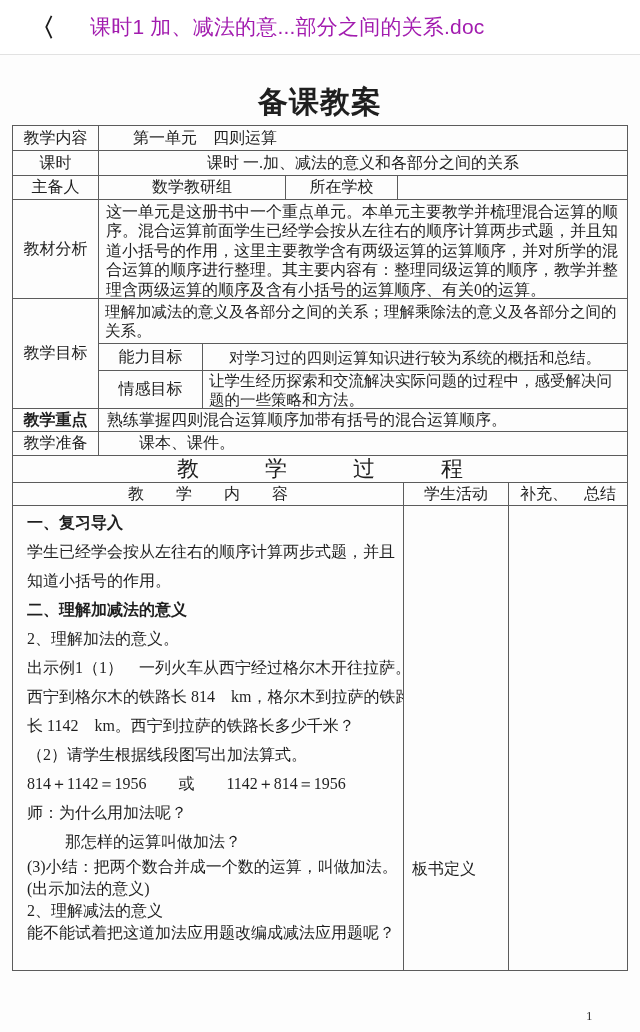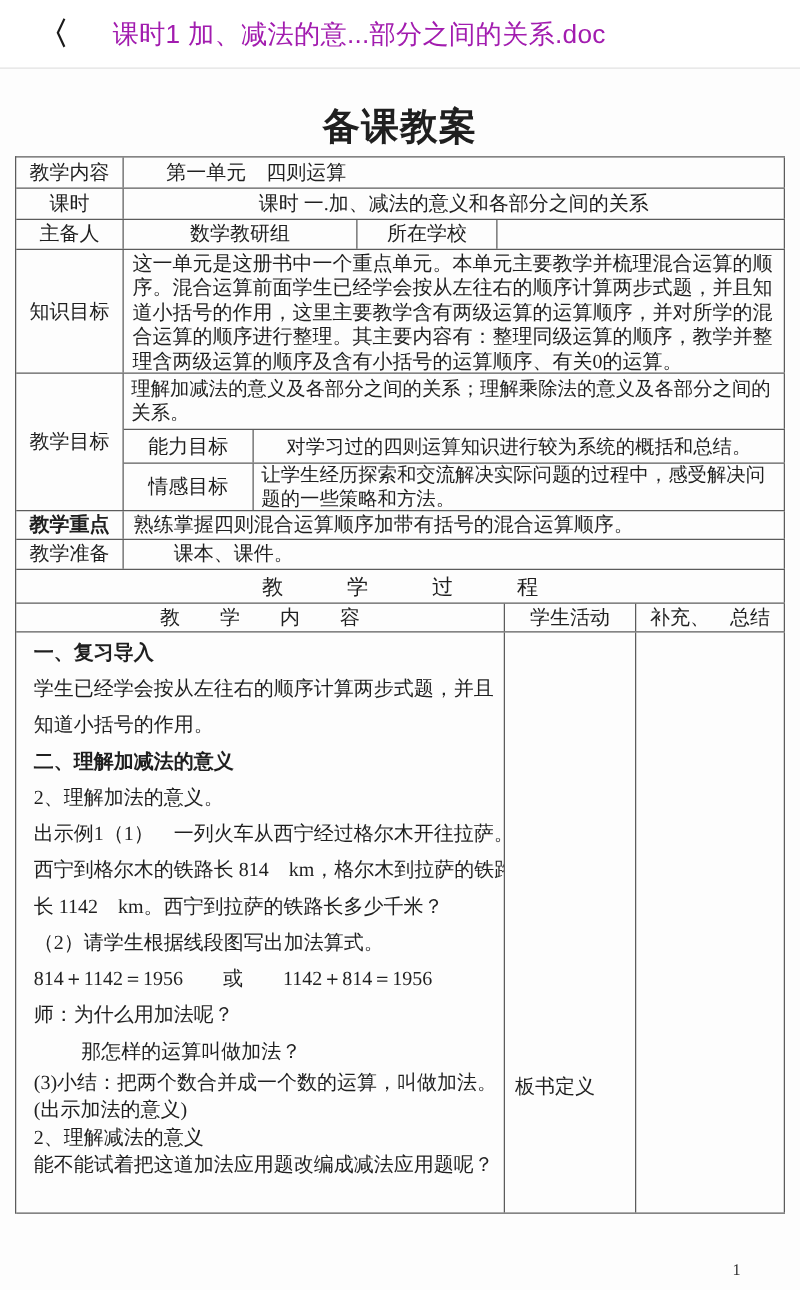--- a/index.html
+++ b/index.html
@@ -86,21 +86,21 @@
   .g1{height:45px;} .g2{height:27px;} .g3{height:37px;}
   .goal-lbl{width:104px;flex:none;text-align:center;}
   .goal-val{
     flex:1;
     text-align:left;
     line-height:19px;
     padding:0 6px;
     font-size:15.5px;
   }
   
-  .proc-head{font-size:17px;}
+  .proc-head{font-size:22px;}
   .cols-head{font-size:16px;}
   .col-content{width:391px;flex:none;}
   .col-activity{width:105px;flex:none;}
   .col-supp{flex:1;}
   
   .r-body{height:465px;align-items:stretch;}
   .body-content{
     display:block;
     padding:2px 2px 0 14px;
     font-size:16px;
@@ -146,21 +146,21 @@
     </div>
 
     <div class="trow h24">
       <div class="cell lbl">主备人</div>
       <div class="cell" style="width:187px;flex:none;">数学教研组</div>
       <div class="cell" style="width:112px;flex:none;">所在学校</div>
       <div class="cell fill"></div>
     </div>
 
     <div class="trow r-material">
-      <div class="cell lbl">知识目标</div>
+      <div class="cell lbl">教材分析</div>
       <div class="cell fill material-val">这一单元是这册书中一个重点单元。本单元主要教学并梳理混合运算的顺序。混合运算前面学生已经学会按从左往右的顺序计算两步式题，并且知道小括号的作用，这里主要教学含有两级运算的运算顺序，并对所学的混合运算的顺序进行整理。其主要内容有：整理同级运算的顺序，教学并整理含两级运算的顺序及含有小括号的运算顺序、有关0的运算。</div>
     </div>
 
     <div class="trow r-goals">
       <div class="cell lbl">教学目标</div>
       <div class="goals-right">
         <div class="goal-row gb g1">
           <div class="cell goal-val">理解加减法的意义及各部分之间的关系；理解乘除法的意义及各部分之间的关系。</div>
         </div>
         <div class="goal-row gb g2">

